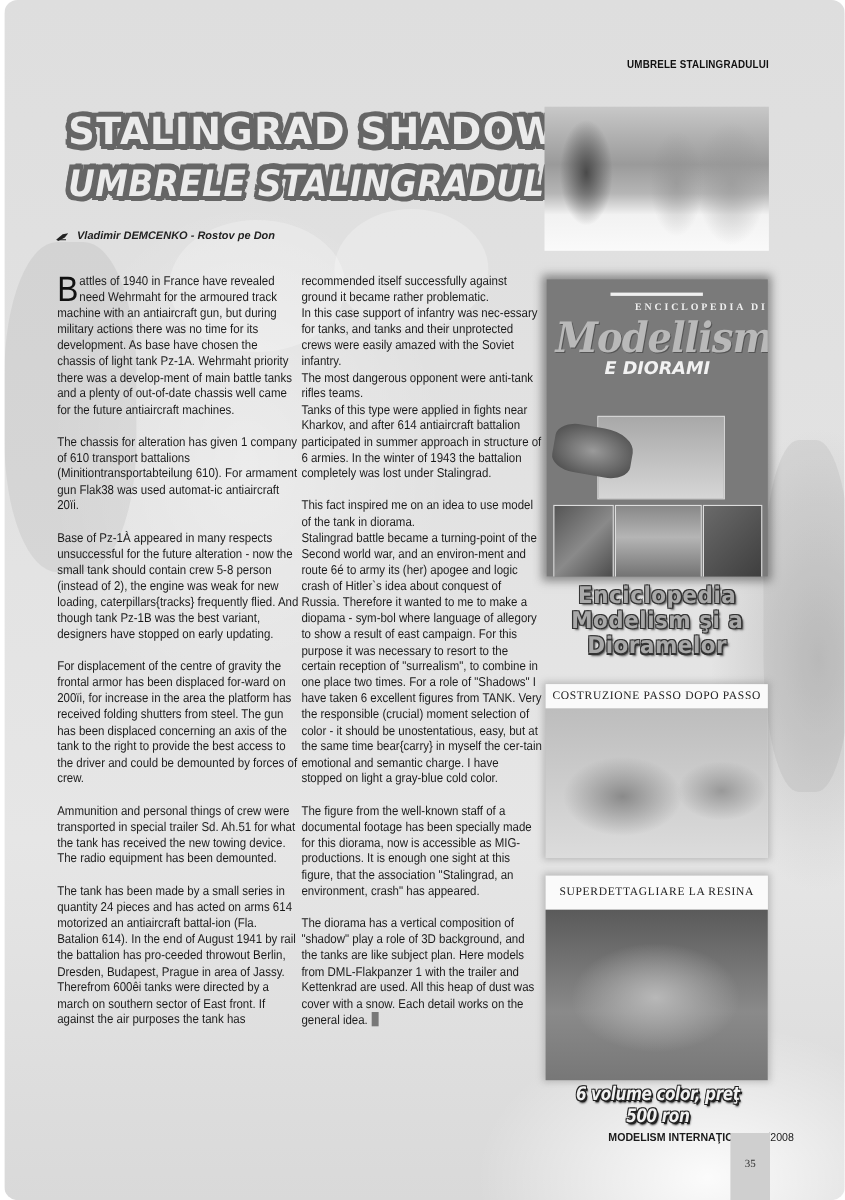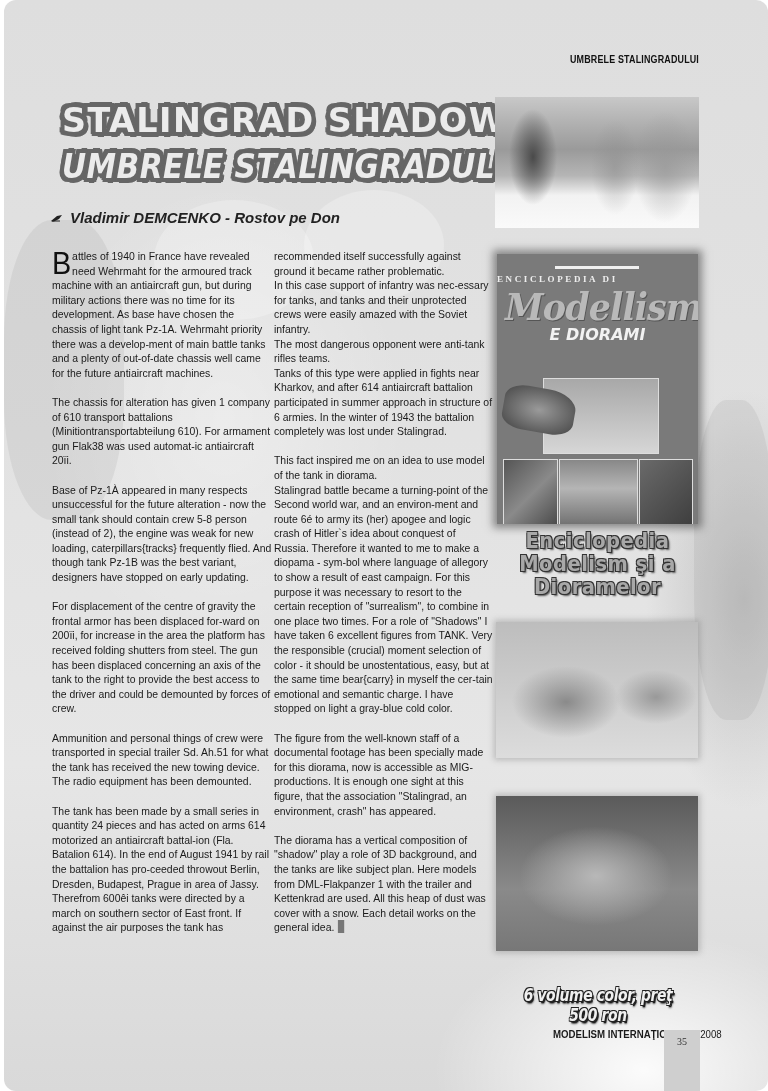--- a/index.html
+++ b/index.html
@@ -40,21 +40,21 @@
       4px 1px 0 #666, -4px 1px 0 #666, 1px 4px 0 #666, 1px -4px 0 #666,
       4px 4px 0 #666, -4px -4px 0 #666, 4px -4px 0 #666, -4px 4px 0 #666,
       5px 2px 0 #666, -5px 2px 0 #666, 2px 5px 0 #666, 2px -5px 0 #666;
     white-space: nowrap;
   }
   .title-en { left: 58px; top: 100px; font-size: 34px; letter-spacing: 1.5px; transform: scaleX(0.98); transform-origin: left top; }
   .title-ro { left: 58px; top: 147px; font-size: 33px; font-style: italic; letter-spacing: 0.5px; transform: scaleX(0.9); transform-origin: left top; }
 
   .byline {
     position: absolute; left: 47px; top: 209px;
-    font-size: 15px; font-style: italic; font-weight: bold; color: #222;
+    font-size: 10px; font-style: italic; font-weight: bold; color: #222;
     display: flex; align-items: center; gap: 7px;
   }
   .pen-icon { width: 12px; height: 8px; display: inline-block; }
 
   .col {
     position: absolute; top: 249px;
     font-family: "Liberation Sans", sans-serif;
     font-size: 11.6px; line-height: 14.6px; color: #1a1a1a;
     transform: scaleX(0.9); transform-origin: left top;
   }
@@ -79,21 +79,21 @@
       radial-gradient(ellipse 40px 70px at 170px 70px, rgba(150,150,150,0.6), rgba(150,150,150,0) 80%),
       radial-gradient(ellipse 30px 60px at 120px 70px, rgba(140,140,140,0.5), rgba(140,140,140,0) 80%),
       linear-gradient(180deg, #c8c8c8 0%, #9a9a9a 40%, #b5b5b5 60%, #f2f2f2 75%, #fafafa 100%);
   }
   .book {
     left: 493px; top: 254px; width: 201px; height: 270px;
     background: #7a7a7a;
     box-shadow: 0 0 8px 4px rgba(60,60,60,0.55);
   }
   .book .bar { position: absolute; left: 58px; top: 12px; width: 84px; height: 3px; background: #f0f0f0; }
-  .book .enc { position: absolute; left: 0; width: 100%; top: 20px; text-align: left; font-family: "Liberation Serif", serif; font-weight: bold; font-size: 9px; letter-spacing: 2.6px; color: #eee; }
+  .book .enc { position: absolute; left: 0; width: 100%; top: 20px; text-align: right; font-family: "Liberation Serif", serif; font-weight: bold; font-size: 9px; letter-spacing: 2.6px; color: #eee; }
   .book .mod { position: absolute; left: 8px; top: 30px; font-family: "DejaVu Serif", serif; font-style: italic; font-weight: bold; font-size: 38px; color: #b9b9b9; letter-spacing: -1px; text-shadow: 1px 1px 0 #555; transform: scaleX(0.92); transform-origin: left top; }
   .book .edio { position: absolute; left: 0; width: 100%; top: 71px; text-align: center; font-family: "DejaVu Sans", sans-serif; font-weight: bold; font-size: 16px; color: #f2f2f2; font-style: italic; }
   .book .plane { position: absolute; left: 46px; top: 124px; width: 116px; height: 76px; background: linear-gradient(180deg,#a8a8a8,#d6d6d6); border: 1px solid #ddd; }
   .book .tank { position: absolute; left: 6px; top: 134px; width: 72px; height: 44px; background: radial-gradient(ellipse at 50% 50%, #9a9a9a, #555 80%); border-radius: 30% 40% 30% 30%; transform: rotate(10deg); }
   .book .thumb { position: absolute; top: 205px; height: 73px; border: 1px solid #ddd; }
   .book .t1 { left: 6px; width: 55px; background: linear-gradient(135deg,#555,#8a8a8a,#444); }
   .book .t2 { left: 62px; width: 79px; background: linear-gradient(180deg,#888,#b5b5b5 40%,#666); }
   .book .t3 { left: 142px; width: 54px; background: linear-gradient(135deg,#6a6a6a,#3c3c3c); }
 
   .promo-title {
@@ -128,21 +128,21 @@
   .footer {
     position: absolute; left: 549px; top: 1028px;
     font-size: 10.5px; color: #1a1a1a;
     transform: scaleX(0.92); transform-origin: left top;
     white-space: nowrap;
   }
   .footer .mag { font-weight: bold; }
   .footer .issue { margin-left: 6px; }
   .page-num {
     position: absolute; left: 660px; top: 1030px; width: 36px; height: 61px;
-    background: #cfcfcf; text-align: center; padding-top: 6px;
+    background: #cfcfcf; text-align: center; padding-top: 23px;
     font-size: 10px; color: #333; font-family: "Liberation Serif", serif;
   }
 </style>
 </head>
 <body>
 
 <div class="page">
   <div class="bg-shape" style="left:150px;top:200px;width:160px;height:120px;"></div>
   <div class="bg-shape" style="left:300px;top:190px;width:140px;height:110px;"></div>
   <div class="bg-dark" style="left:0;top:220px;width:120px;height:300px;"></div>
@@ -191,24 +191,26 @@
     <div class="plane"></div>
     <div class="tank"></div>
     <div class="thumb t1"></div>
     <div class="thumb t2"></div>
     <div class="thumb t3"></div>
   </div>
 
   <div class="promo-title">Enciclopedia Modelism şi a Dioramelor</div>
 
   <div class="card card1">
+    <div class="cap">COSTRUZIONE PASSO DOPO PASSO</div>
     <div class="img"></div>
   </div>
 
   <div class="card card2">
+    <div class="cap">SUPERDETTAGLIARE LA RESINA</div>
     <div class="img"></div>
   </div>
 
   <div class="price">6 volume color, preţ 500 ron</div>
 
   <div class="footer">
     <span class="mag">MODELISM INTERNAŢIONAL</span><span class="issue">4/2008</span>
   </div>
   <div class="page-num">35</div>
 </div>

